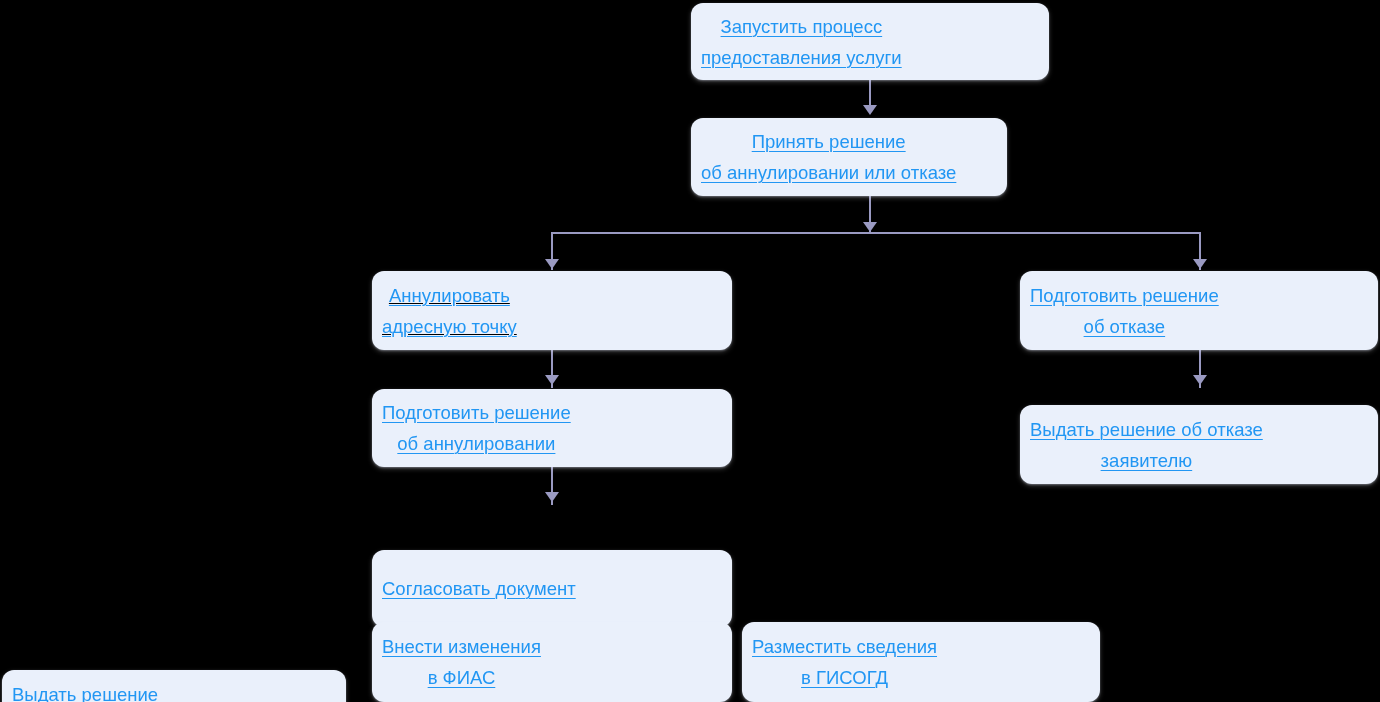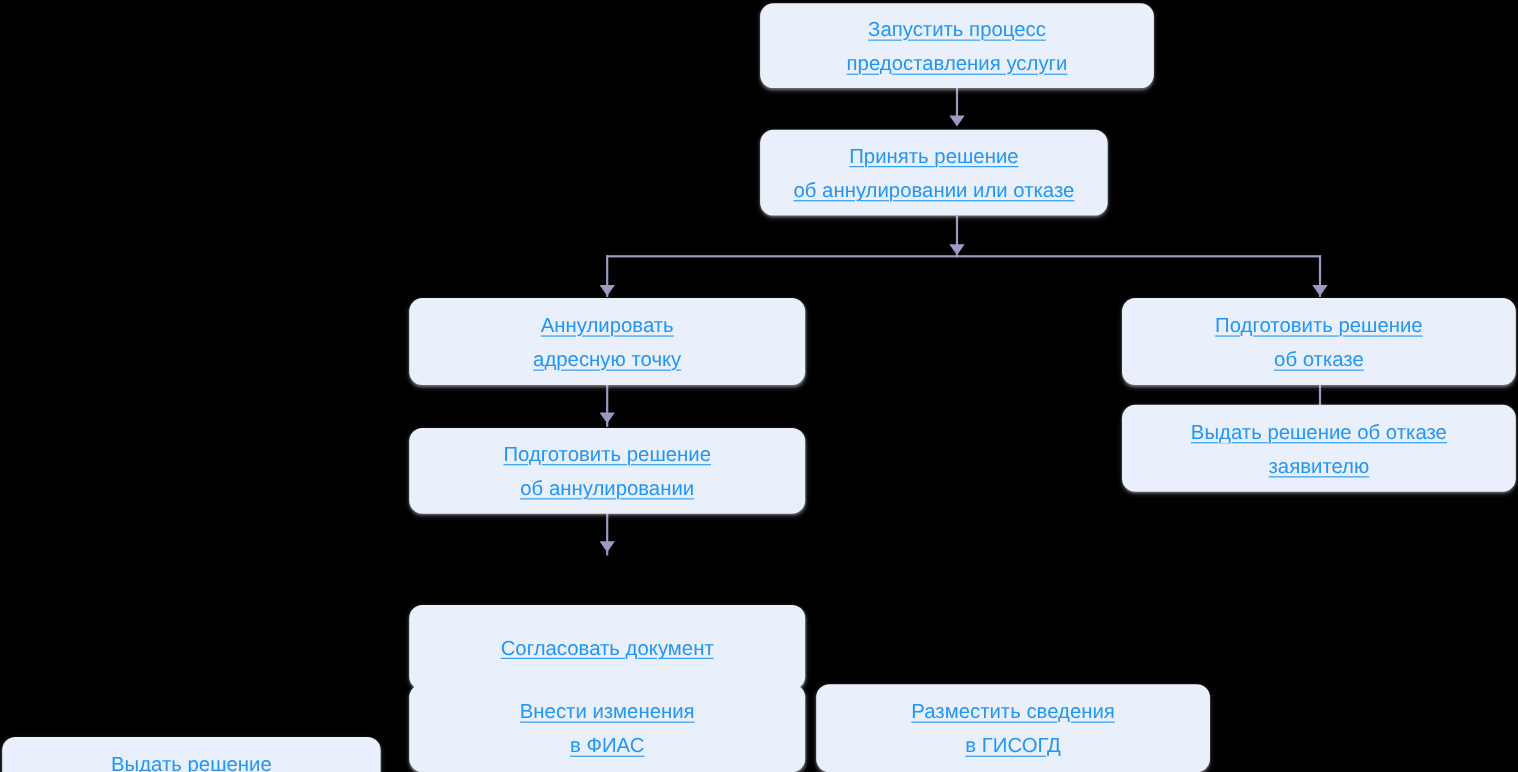--- a/index.html
+++ b/index.html
@@ -17,21 +17,21 @@
   }
   .node {
     position: absolute;
     box-sizing: border-box;
     background: #eaf0fb;
     border-radius: 12px;
     box-shadow: 0 2px 5px rgba(255,255,255,0.22),
                 0 1px 2px rgba(200,210,235,0.35);
     display: flex;
     align-items: center;
-    justify-content: center;
+    justify-content: flex-start;
     text-align: center;
   }
   .node-label {
     color: #2196f3;
     font-size: 18.5px;
     line-height: 31px;
     text-decoration: underline;
     text-underline-offset: 3px;
     text-decoration-thickness: 1px;
     white-space: pre-line;
@@ -86,21 +86,21 @@
   <div class="node" style="left:691px; top:3px; width:358px; height:77px;">
     <span class="node-label">Запустить процесс
 предоставления услуги</span>
   </div>
 
   <div class="node" style="left:691px; top:118px; width:316px; height:78px;">
     <span class="node-label">Принять решение
 об аннулировании или отказе</span>
   </div>
 
-  <div class="node" style="left:372px; top:271px; width:360px; height:79px;">
+  <div class="node" style="left:372px; top:271px; width:360px; height:79px;text-decoration:underline;">
     <span class="node-label">Аннулировать
 адресную точку</span>
   </div>
 
   <div class="node" style="left:372px; top:389px; width:360px; height:78px;">
     <span class="node-label">Подготовить решение
 об аннулировании</span>
   </div>
 
   <div class="node" style="left:372px; top:506px; width:360px; height:77px;margin-top:44px;">
@@ -120,18 +120,18 @@
   <div class="node" style="left:742px; top:622px; width:358px; height:80px;">
     <span class="node-label">Разместить сведения
 в ГИСОГД</span>
   </div>
 
   <div class="node" style="left:1020px; top:271px; width:358px; height:79px;">
     <span class="node-label">Подготовить решение
 об отказе</span>
   </div>
 
-  <div class="node" style="left:1020px; top:368px; width:358px; height:79px;">
+  <div class="node" style="left:1020px; top:405px; width:358px; height:79px;">
     <span class="node-label">Выдать решение об отказе
 заявителю</span>
   </div>
 
 </div>
 
 </body></html>

